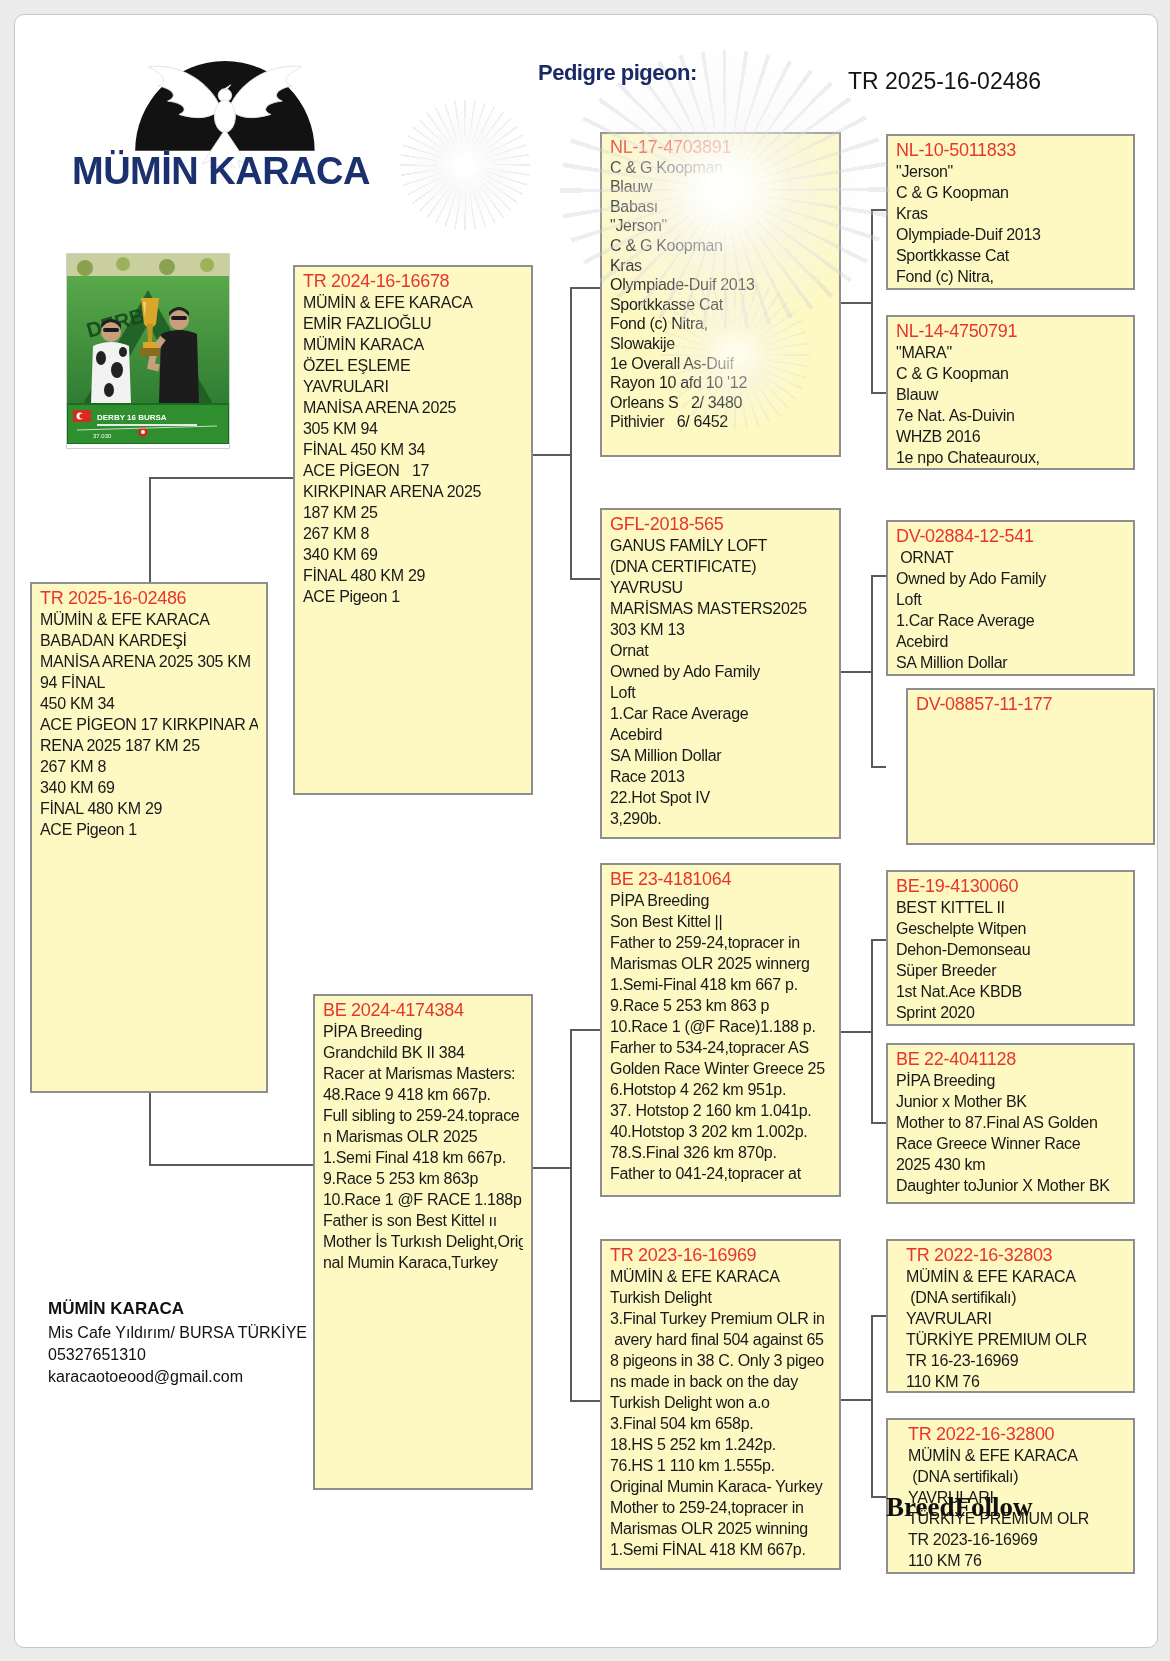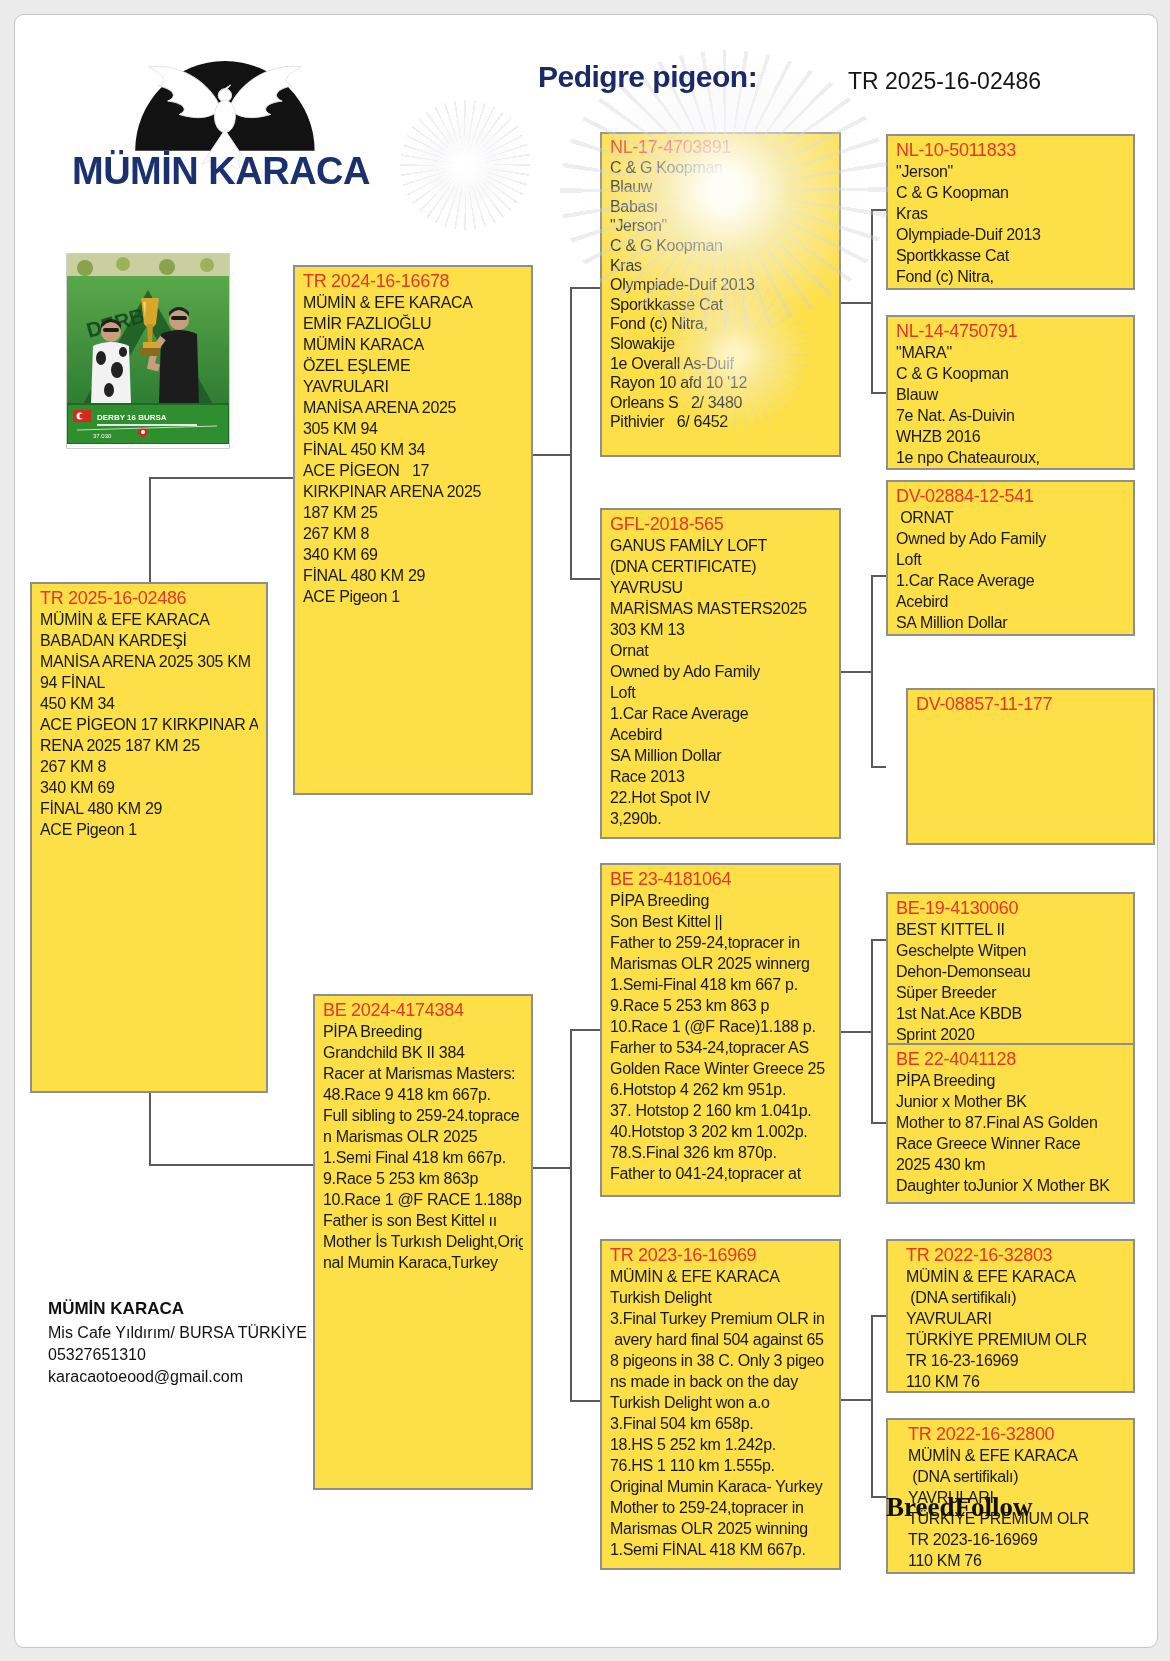--- a/index.html
+++ b/index.html
@@ -13,29 +13,29 @@
     position:absolute;left:14px;top:14px;width:1142px;height:1632px;
     background:#ffffff;border:1px solid #c6c6c6;border-radius:10px;
   }
   
   .brand{
     position:absolute;left:64px;top:150px;width:314px;text-align:center;
     font-size:38px;font-weight:700;letter-spacing:-0.5px;color:#1b306e;z-index:4;
   }
   .pedtitle{
     position:absolute;left:538px;top:60px;
-    font-size:30px;font-weight:700;letter-spacing:-0.5px;color:#1b2a66;z-index:4;
+    font-size:22px;font-weight:700;letter-spacing:-0.5px;color:#1b2a66;z-index:4;
   }
   .ringno{
     position:absolute;left:848px;top:68px;
     font-size:23px;font-weight:500;color:#151515;z-index:4;
   }
   
   .box{
-    position:absolute;background:#fde047;border:2px solid #8e8e8e;
+    position:absolute;background:#fef9c3;border:2px solid #8e8e8e;
     padding:4px 8px;box-sizing:border-box;overflow:hidden;
     font-size:16px;line-height:21px;letter-spacing:-0.3px;color:#191919;z-index:2;
   }
   .box .code{color:#e8352b;font-size:18px;line-height:21px;white-space:pre;}
   .box .ln{white-space:pre;overflow:hidden;}
   .box.tight .ln,.box.tight .code{line-height:19.6px;}
   
   .cl{position:absolute;background:#5a5a5a;z-index:1;}
   .cl.h{height:2px;}
   .cl.v{width:2px;}
@@ -323,37 +323,37 @@
   <div class="lines">
       <div class="ln">"MARA"</div>
       <div class="ln">C &amp; G Koopman</div>
       <div class="ln">Blauw</div>
       <div class="ln">7e Nat. As-Duivin</div>
       <div class="ln">WHZB 2016</div>
       <div class="ln">1e npo Chateauroux,</div>
     </div>
 </div>
 
-<div class="box" style="left:886px;top:480px;width:249px;height:156px;">
+<div class="box" style="left:886px;top:520px;width:249px;height:156px;">
   <div class="code">DV-02884-12-541</div>
   <div class="lines">
       <div class="ln"> ORNAT</div>
       <div class="ln">Owned by Ado Family</div>
       <div class="ln">Loft</div>
       <div class="ln">1.Car Race Average</div>
       <div class="ln">Acebird</div>
       <div class="ln">SA Million Dollar</div>
     </div>
 </div>
 
 <div class="box" style="left:886px;top:688px;width:249px;height:157px;margin-left:20px;">
   <div class="code">DV-08857-11-177</div>
 </div>
 
-<div class="box" style="left:886px;top:892px;width:249px;height:156px;">
+<div class="box" style="left:886px;top:870px;width:249px;height:156px;">
   <div class="code">BE-19-4130060</div>
   <div class="lines">
       <div class="ln">BEST KITTEL II</div>
       <div class="ln">Geschelpte Witpen</div>
       <div class="ln">Dehon-Demonseau</div>
       <div class="ln">Süper Breeder</div>
       <div class="ln">1st Nat.Ace KBDB</div>
       <div class="ln">Sprint 2020</div>
     </div>
 </div>

